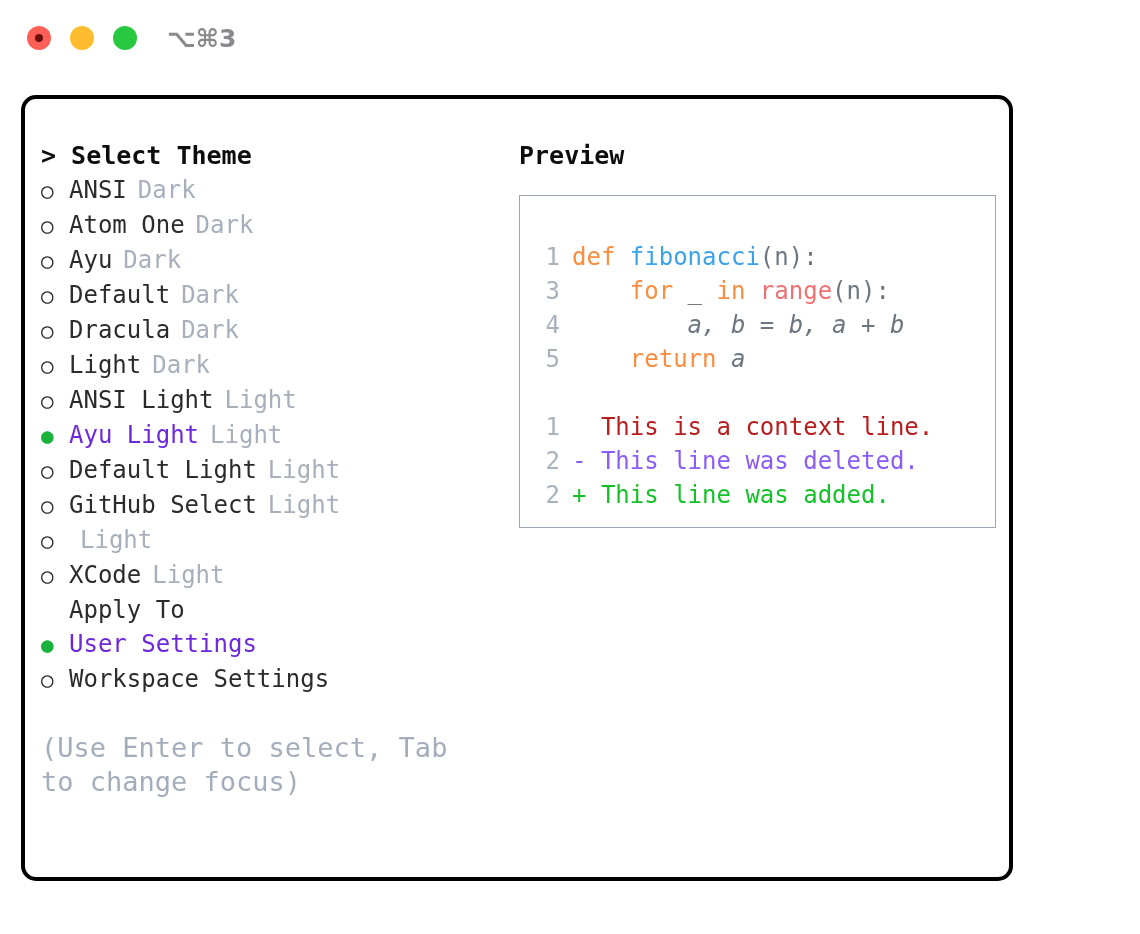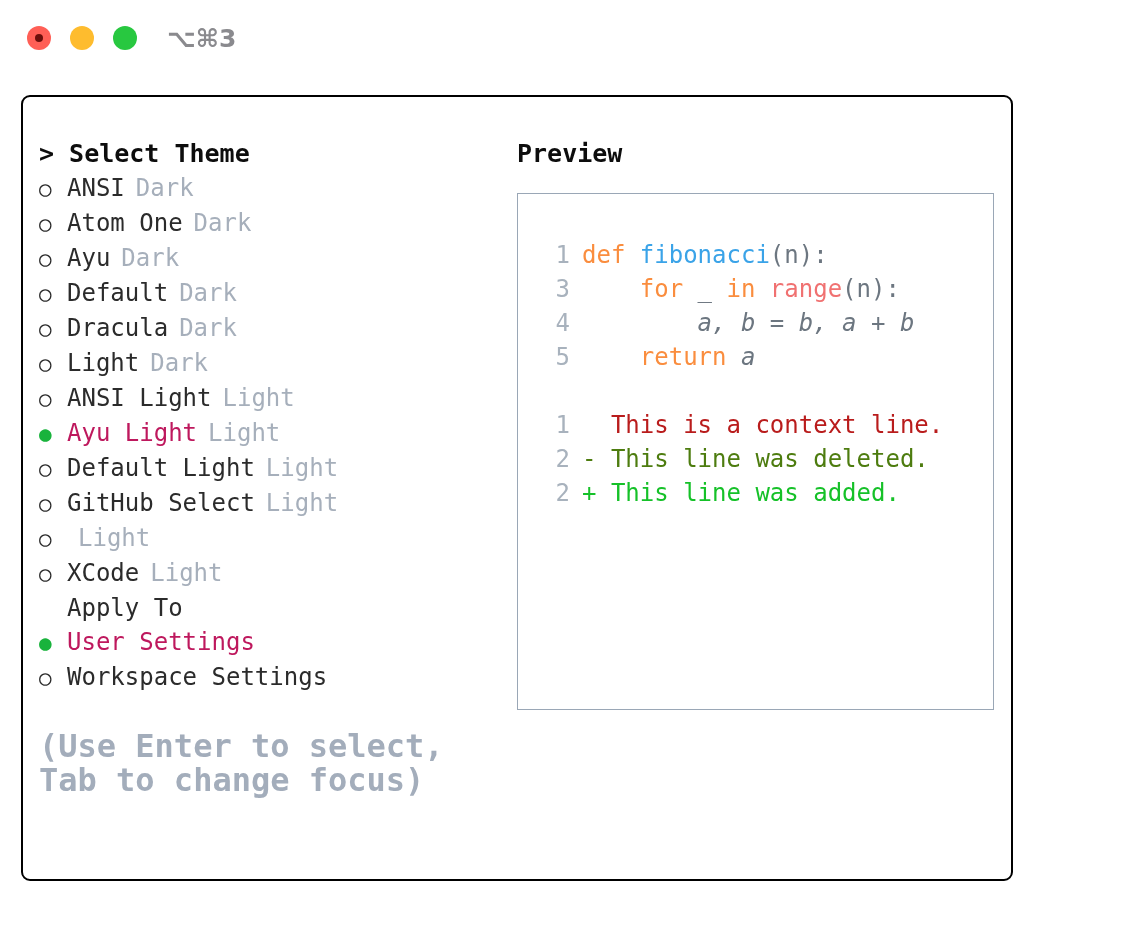--- a/index.html
+++ b/index.html
@@ -66,22 +66,22 @@
     letter-spacing: 0px;
     font-family: "DejaVu Sans", "Liberation Sans", sans-serif;
   }
 
   
   .panel {
     position: absolute;
     left: 21px; top: 95px;
     width: 992px;
     height: 786px;
-    border: 2px solid #000000;
-    border-radius: 9px;
+    border: 4px solid #000000;
+    border-radius: 15px;
     background: #ffffff;
     box-sizing: border-box;
   }
 
   
   .left-col {
     position: absolute;
     left: 16px; top: 40px;
     width: 440px;
   }
@@ -107,62 +107,61 @@
     width: 28px;
     flex: 0 0 28px;
     color: #2b2b2b;
     font-size: 21px;
     line-height: 34px;
   }
   .opt .name  { color: #2b2b2b; }
   .opt .tag   { color: #a6afbb; margin-left: 11px; }
 
   .opt.selected .marker { color: #19b33c; }
-  .opt.selected .name   { color: #be185d; text-align: right; }
+  .opt.selected .name   { color: #6d28d9; text-align: right; }
 
   .applyto-head {
     padding-left: 28px;
     font-size: 24px;
     font-weight: 400;
     color: #2b2b2b;
     line-height: 34px;
     white-space: pre;
   }
 
   .hint {
     margin-top: 34px;
-    font-size: 32px;
+    font-size: 27px;
     color: #a3adbb;
     line-height: 34px;
     width: 410px;
     white-space: pre-wrap;
-    font-weight: bold;
   }
 
   
   .right-col {
     position: absolute;
     left: 479px; top: 40px;
     width: 490px;
     margin-left: 15px;
   }
   .preview-head {
     font-size: 25px;
     font-weight: 700;
     color: #0d0d0d;
     line-height: 34px;
   }
   .preview-box {
     margin-top: 22px;
     width: 477px;
-    height: 517px;
+    height: 333px;
     border: 1px solid #9aa7b6;
     box-sizing: border-box;
     background: #ffffff;
-    padding: 44px 0 0 26px;
+    padding: 44px 0 0 14px;
   }
 
   .code-line {
     font-size: 24px;
     line-height: 34px;
     white-space: pre;
   }
   .ln {
     display: inline-block;
     width: 26px;
@@ -174,21 +173,21 @@
   .k-kw    { color: #fa8d3e; }
   .k-fn    { color: #3aa3e8; }
   .k-punc  { color: #6c7680; }
   .k-var   { color: #6c7680; font-style: italic; }
   .k-num   { color: #a37acc; }
   .k-call  { color: #f07171; }
   .k-op    { color: #6c7680; }
 
   .diff-gap { height: 34px; }
   .d-ctx { color: #b91c1c; }
-  .d-del { color: #4d7c0f; }
+  .d-del { color: #8b5cf6; }
   .d-add { color: #15c128; }
 </style>
 </head>
 <body>
 
 <div class="window">
 
   <div class="titlebar">
     <div class="traffic">
       <span class="dot dot-close"></span>

